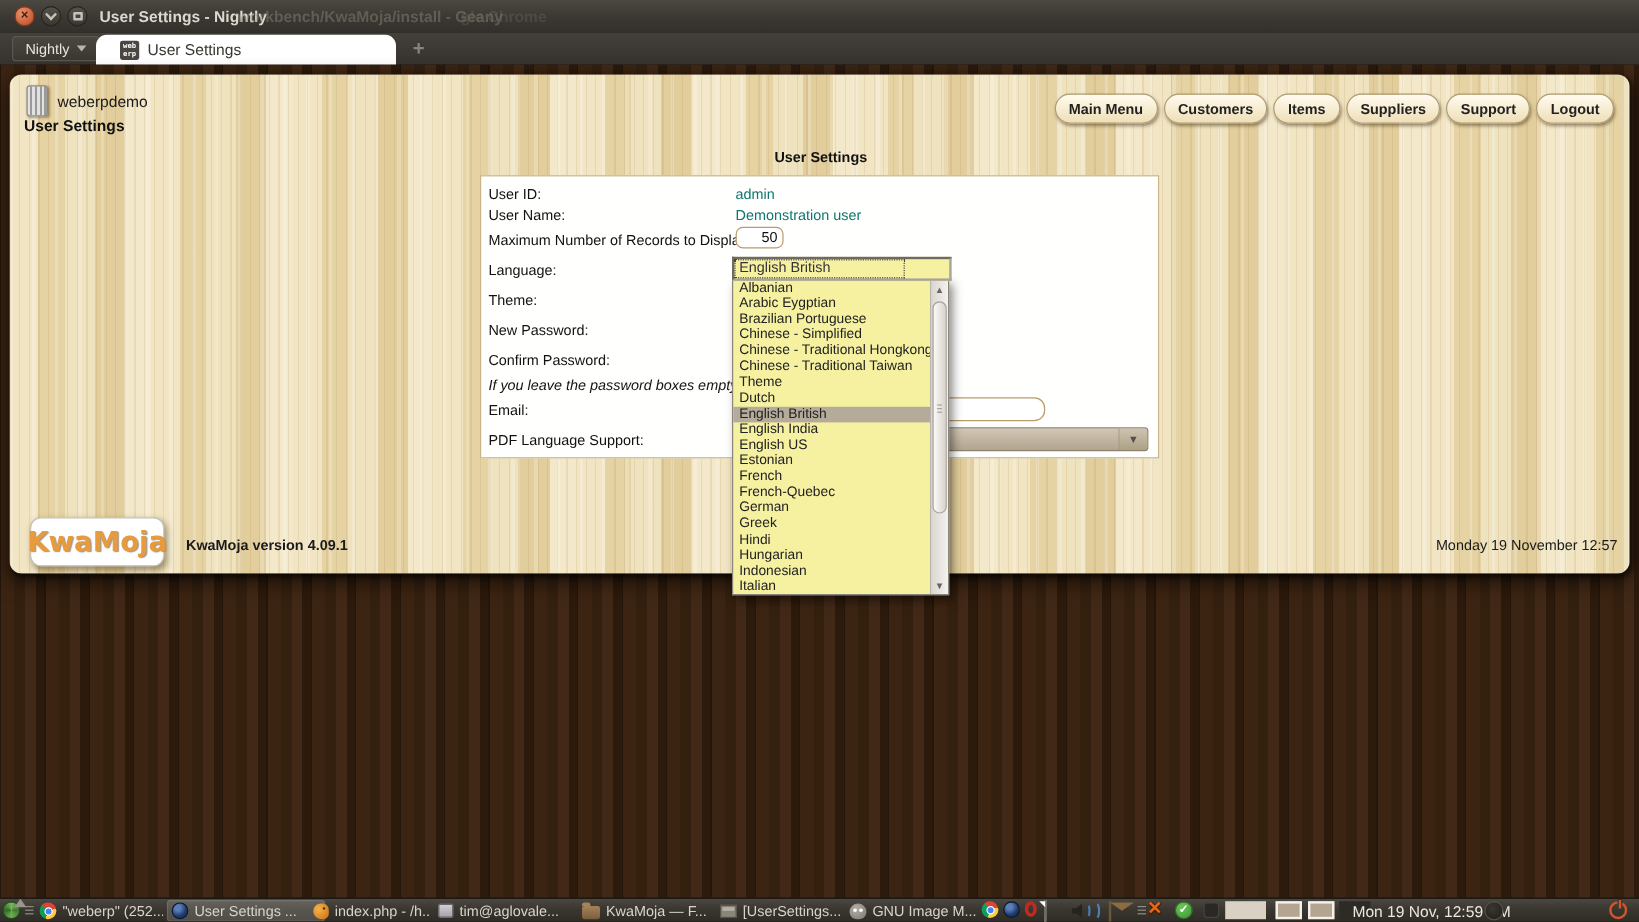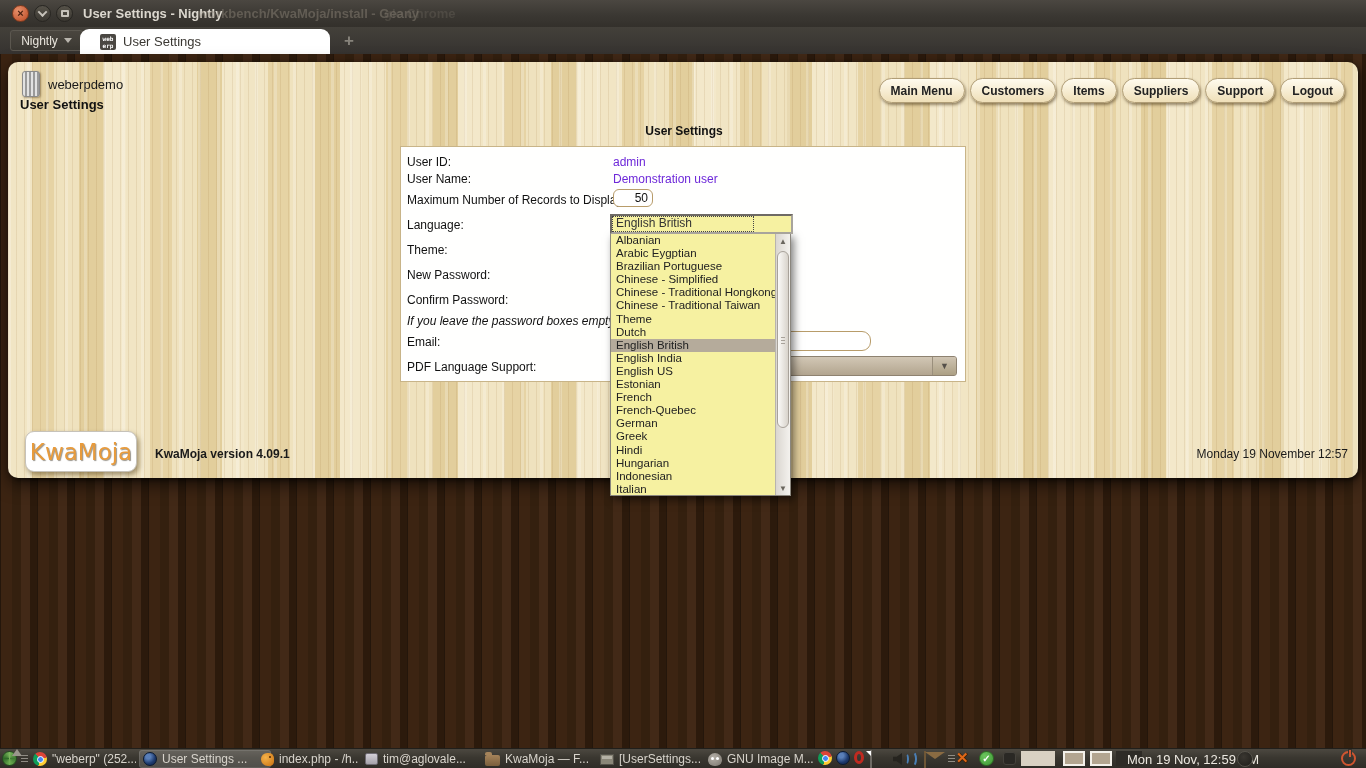--- a/index.html
+++ b/index.html
@@ -67,21 +67,21 @@
   .nav { position:absolute; right:13px; top:16px; display:flex; gap:5px;justify-content:space-between; }
   .nav button { height:25px; padding:0 11px; background:linear-gradient(#fffbee,#efdfb8);
     border:1px solid #b09d76; border-radius:13px; box-shadow:1px 2px 3px rgba(60,40,10,.5);
     font-family:"Liberation Sans",sans-serif; font-size:12px; font-weight:bold; color:#222; }
 
   .form-title { position:absolute; left:392px; top:62px; width:568px; text-align:center;
     font-size:12px; font-weight:bold; color:#111; }
   .panel { position:absolute; left:392px; top:84px; width:566px; height:236px; background:#fffffe;
     border:1px solid #c8b488; }
   .lbl { position:absolute; left:6px; font-size:12px; color:#111; white-space:nowrap; }
-  .val { position:absolute; left:212px; font-size:12px; color:#6d28d9; white-space:nowrap; }
+  .val { position:absolute; left:212px; font-size:12px; color:#0f766e; white-space:nowrap; }
   .note { position:absolute; left:6px; top:167px; font-size:12px; font-style:italic; color:#111; white-space:nowrap; }
   .num-input { position:absolute; left:212px; top:42px; width:40px; height:18px; background:#fff;
     border:1px solid #b89c6a; border-radius:6px; text-align:right; padding-right:4px;
     font-family:"Liberation Sans",sans-serif; font-size:12px; color:#111; }
   .email-input { position:absolute; left:212px; top:184px; width:258px; height:20px; background:#fff;
     border:1px solid #b89c6a; border-radius:9px; font-size:12px; padding:0 6px;
     font-family:"Liberation Sans",sans-serif; }
   .pdf-select { position:absolute; left:212px; top:209px; width:344px; height:20px;
     background:linear-gradient(#d2c7b5,#b2a58f); border:1px solid #8e8270; border-radius:3px; }
   .pdf-arrow { position:absolute; right:0; top:0; width:24px; height:18px; border-left:1px solid #9a8f7c;
@@ -106,21 +106,21 @@
   .sb-up { top:0; } .sb-down { bottom:0; }
   .sb-thumb { position:absolute; left:1px; right:1px; top:17px; height:177px;
     background:linear-gradient(90deg,#fbfaf8,#d8d3cb); border:1px solid #a8a29a; border-radius:7px; }
   .sb-grip { position:absolute; left:3px; right:3px; top:50%; height:1px; background:#a8a29a;
     box-shadow:0 -3px 0 #a8a29a, 0 3px 0 #a8a29a; }
 
   
   .logo { position:absolute; left:17px; top:369px; width:112px; height:41px; background:#fff;
     border:1px solid #c6c2ba; border-radius:9px; box-shadow:2px 3px 5px rgba(80,60,20,.5);
     display:flex; align-items:center; justify-content:center;
-    font-family:"DejaVu Sans",sans-serif; font-size:23px; font-weight:normal; color:#e89b3c;
+    font-family:"DejaVu Sans",sans-serif; font-size:23px; font-weight:bold; color:#e89b3c;
     text-shadow:1px 1px 1px #9a958c; }
   .version { position:absolute; left:147px; top:385px; font-size:12px; color:#1a1a1a;font-weight:bold; }
   .datetime { position:absolute; right:10px; top:385px; font-size:12px; color:#1a1a1a; }
 
   
   .taskbar { position:absolute; left:0; top:748px; width:1366px; height:20px;
     background:linear-gradient(#4c4840,#3a3730 45%,#2f2c27); border-top:1px solid #211f1b; }
   .task { position:absolute; top:1px; height:18px; display:flex; align-items:center; gap:5px;
     color:#d8d4cc; font-size:12px; white-space:nowrap; overflow:hidden; padding:0 3px; }
   .task.active { background:rgba(255,255,255,.16); border:1px solid rgba(255,255,255,.1); border-radius:3px; }

